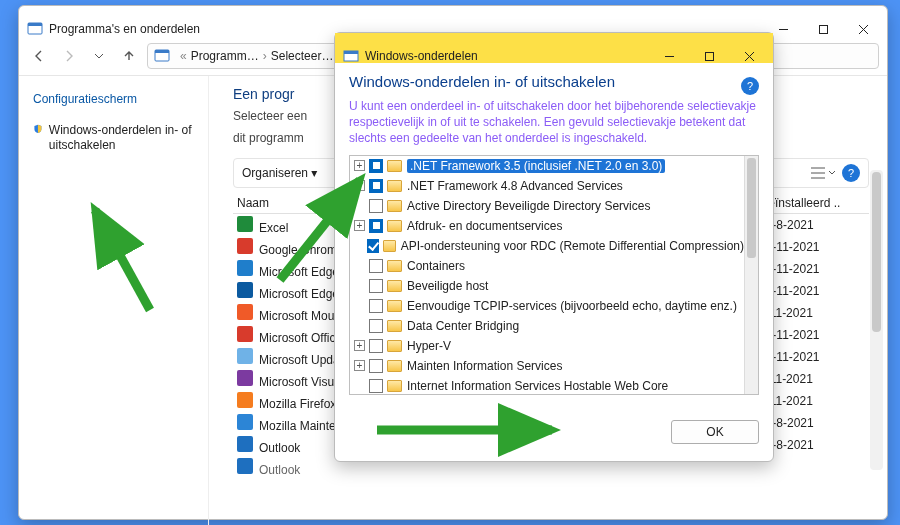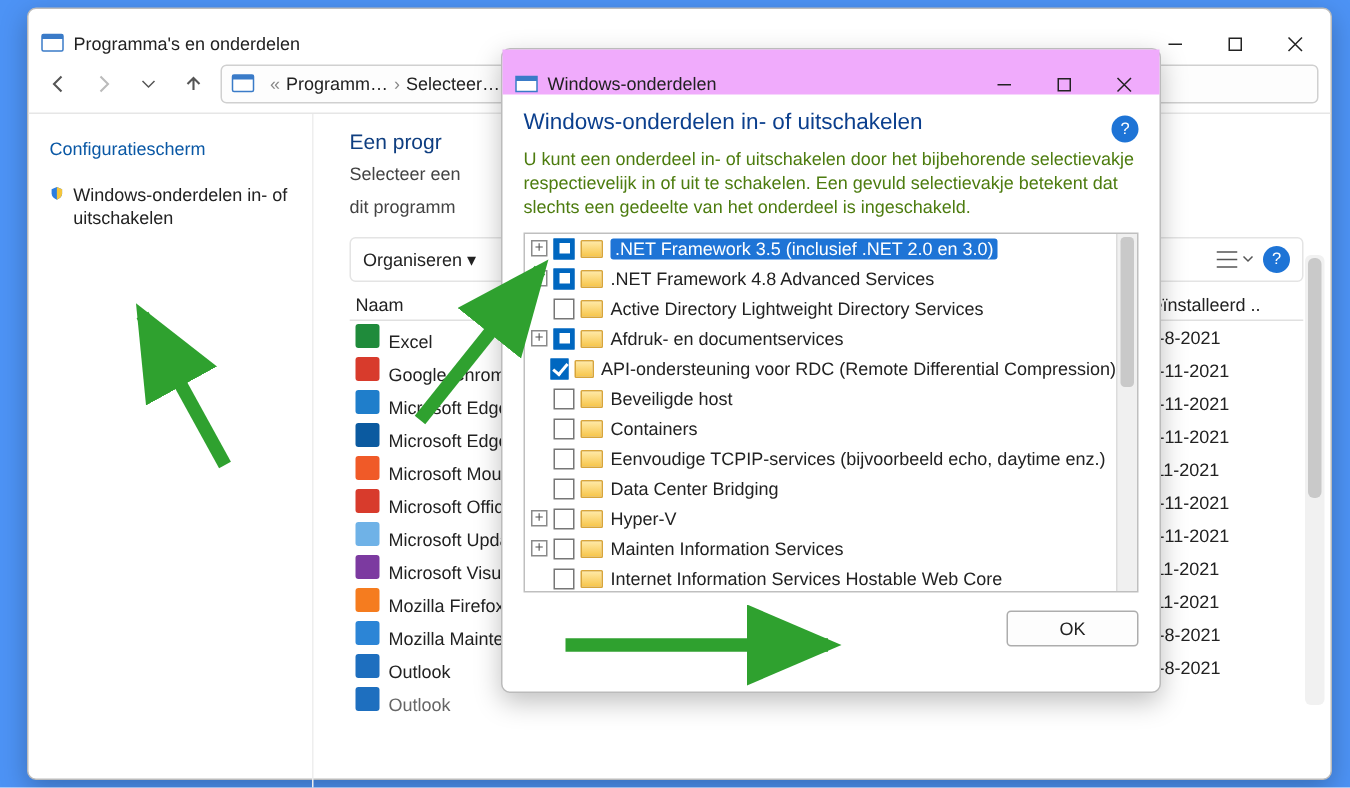--- a/index.html
+++ b/index.html
@@ -25,40 +25,40 @@
   .toolbar{display:flex;align-items:center;gap:6px;border:1px solid #e4e4e4;border-radius:4px;height:30px;padding:0 8px;margin:6px 0 4px}
   .toolbar .sp{flex:1}
   .table{flex:1;overflow:hidden}
   .thead,.trow{display:flex;align-items:center;height:22px}
   .thead{border-bottom:1px solid #e0e0e0;color:#444}
   .col-n{width:230px;padding-left:4px}
   .col-d{width:110px}
   .ico{width:16px;height:16px;margin-right:6px;display:inline-block;background:#ccc;border-radius:2px}
   
   .dialog{top:32px;left:334px;width:440px;height:430px}
-  .dialog .titlebar{background:#f0abfc}
+  .dialog .titlebar{background:#fde047}
   .dbody{padding:10px 14px 10px 14px}
   .dtitle{color:#0b3f8d;font-size:15px;margin-bottom:8px}
-  .dtxt{color:#4d7c0f;line-height:1.35;margin-bottom:8px}
+  .dtxt{color:#8b5cf6;line-height:1.35;margin-bottom:8px}
   .help{width:18px;height:18px;border-radius:50%;background:#1e74d6;color:#fff;display:flex;align-items:center;justify-content:center;font-size:11px;position:absolute;top:44px;right:14px}
   .tree{border:1px solid #bfbfbf;background:#fff;height:240px;overflow:hidden;position:relative}
   .tree-inner{position:absolute;inset:0 14px 0 0;overflow:hidden}
   .vscroll{position:absolute;top:0;right:0;bottom:0;width:14px;background:#f0f0f0;border-left:1px solid #dcdcdc}
   .vscroll .thumb{position:absolute;left:2px;right:2px;top:2px;height:100px;background:#c9c9c9;border-radius:3px}
   .node{display:flex;align-items:center;height:20px;padding-left:4px;white-space:nowrap}
   .exp{width:11px;height:11px;border:1px solid #8a8a8a;margin-right:4px;display:flex;align-items:center;justify-content:center;font-size:10px;line-height:1;color:#555;background:#fff}
   .exp.blank{border:none}
   .chk{width:14px;height:14px;border:1px solid #777;margin-right:4px;display:flex;align-items:center;justify-content:center;background:#fff}
   .chk.fill{background:#0067c0;border-color:#0067c0}
   .chk.fill.square:after{content:"";width:7px;height:7px;background:#fff}
   .chk.fill.check:after{content:"";width:4px;height:8px;border:solid #fff;border-width:0 2px 2px 0;transform:rotate(40deg) translateY(-1px)}
   .fld{width:15px;height:12px;background:linear-gradient(#ffe9a6,#f7c64b);border:1px solid #d8a53a;border-radius:1px;margin-right:5px}
   .nlabel{font-size:12px}
   .node.sel .nlabel{background:#1e74d6;color:#fff;padding:0 3px;border-radius:2px}
-  .dbtns{display:flex;justify-content:flex-end;gap:10px;margin-top:12px}
+  .dbtns{display:flex;justify-content:flex-end;gap:10px;margin-top:25px}
   .btn{min-width:88px;height:24px;border:1px solid #adadad;background:#fdfdfd;border-radius:3px;display:flex;align-items:center;justify-content:center}
   
   .arrow{position:absolute;pointer-events:none}
   .arrow svg{overflow:visible}
   
   .rscroll{position:absolute;top:164px;right:4px;width:13px;height:300px;background:#f1f1f1;border-radius:4px}
   .rscroll .thumb{position:absolute;left:2px;right:2px;top:2px;height:160px;background:#c9c9c9;border-radius:4px}
   .gray{color:#666}
   .shield{width:14px;height:14px;display:inline-block}
 </style>
@@ -272,45 +272,45 @@
           <div class="node">
             <span class="exp">+</span>
             <span class="chk fill square"></span>
             <span class="fld"></span>
             <span class="nlabel">.NET Framework 4.8 Advanced Services</span>
           </div>
           <div class="node">
             <span class="exp blank"></span>
             <span class="chk"></span>
             <span class="fld"></span>
-            <span class="nlabel">Active Directory Lightweight Directory Services</span>
+            <span class="nlabel">Active Directory Beveiligde Directory Services</span>
           </div>
           <div class="node">
             <span class="exp">+</span>
             <span class="chk fill square"></span>
             <span class="fld"></span>
             <span class="nlabel">Afdruk- en documentservices</span>
           </div>
           <div class="node">
             <span class="exp blank"></span>
             <span class="chk fill check"></span>
             <span class="fld"></span>
             <span class="nlabel">API-ondersteuning voor RDC (Remote Differential Compression)</span>
           </div>
           <div class="node">
             <span class="exp blank"></span>
             <span class="chk"></span>
             <span class="fld"></span>
+            <span class="nlabel">Containers</span>
+          </div>
+          <div class="node">
+            <span class="exp blank"></span>
+            <span class="chk"></span>
+            <span class="fld"></span>
             <span class="nlabel">Beveiligde host</span>
-          </div>
-          <div class="node">
-            <span class="exp blank"></span>
-            <span class="chk"></span>
-            <span class="fld"></span>
-            <span class="nlabel">Containers</span>
           </div>
           <div class="node">
             <span class="exp blank"></span>
             <span class="chk"></span>
             <span class="fld"></span>
             <span class="nlabel">Eenvoudige TCPIP-services (bijvoorbeeld echo, daytime enz.)</span>
           </div>
           <div class="node">
             <span class="exp blank"></span>
             <span class="chk"></span>

